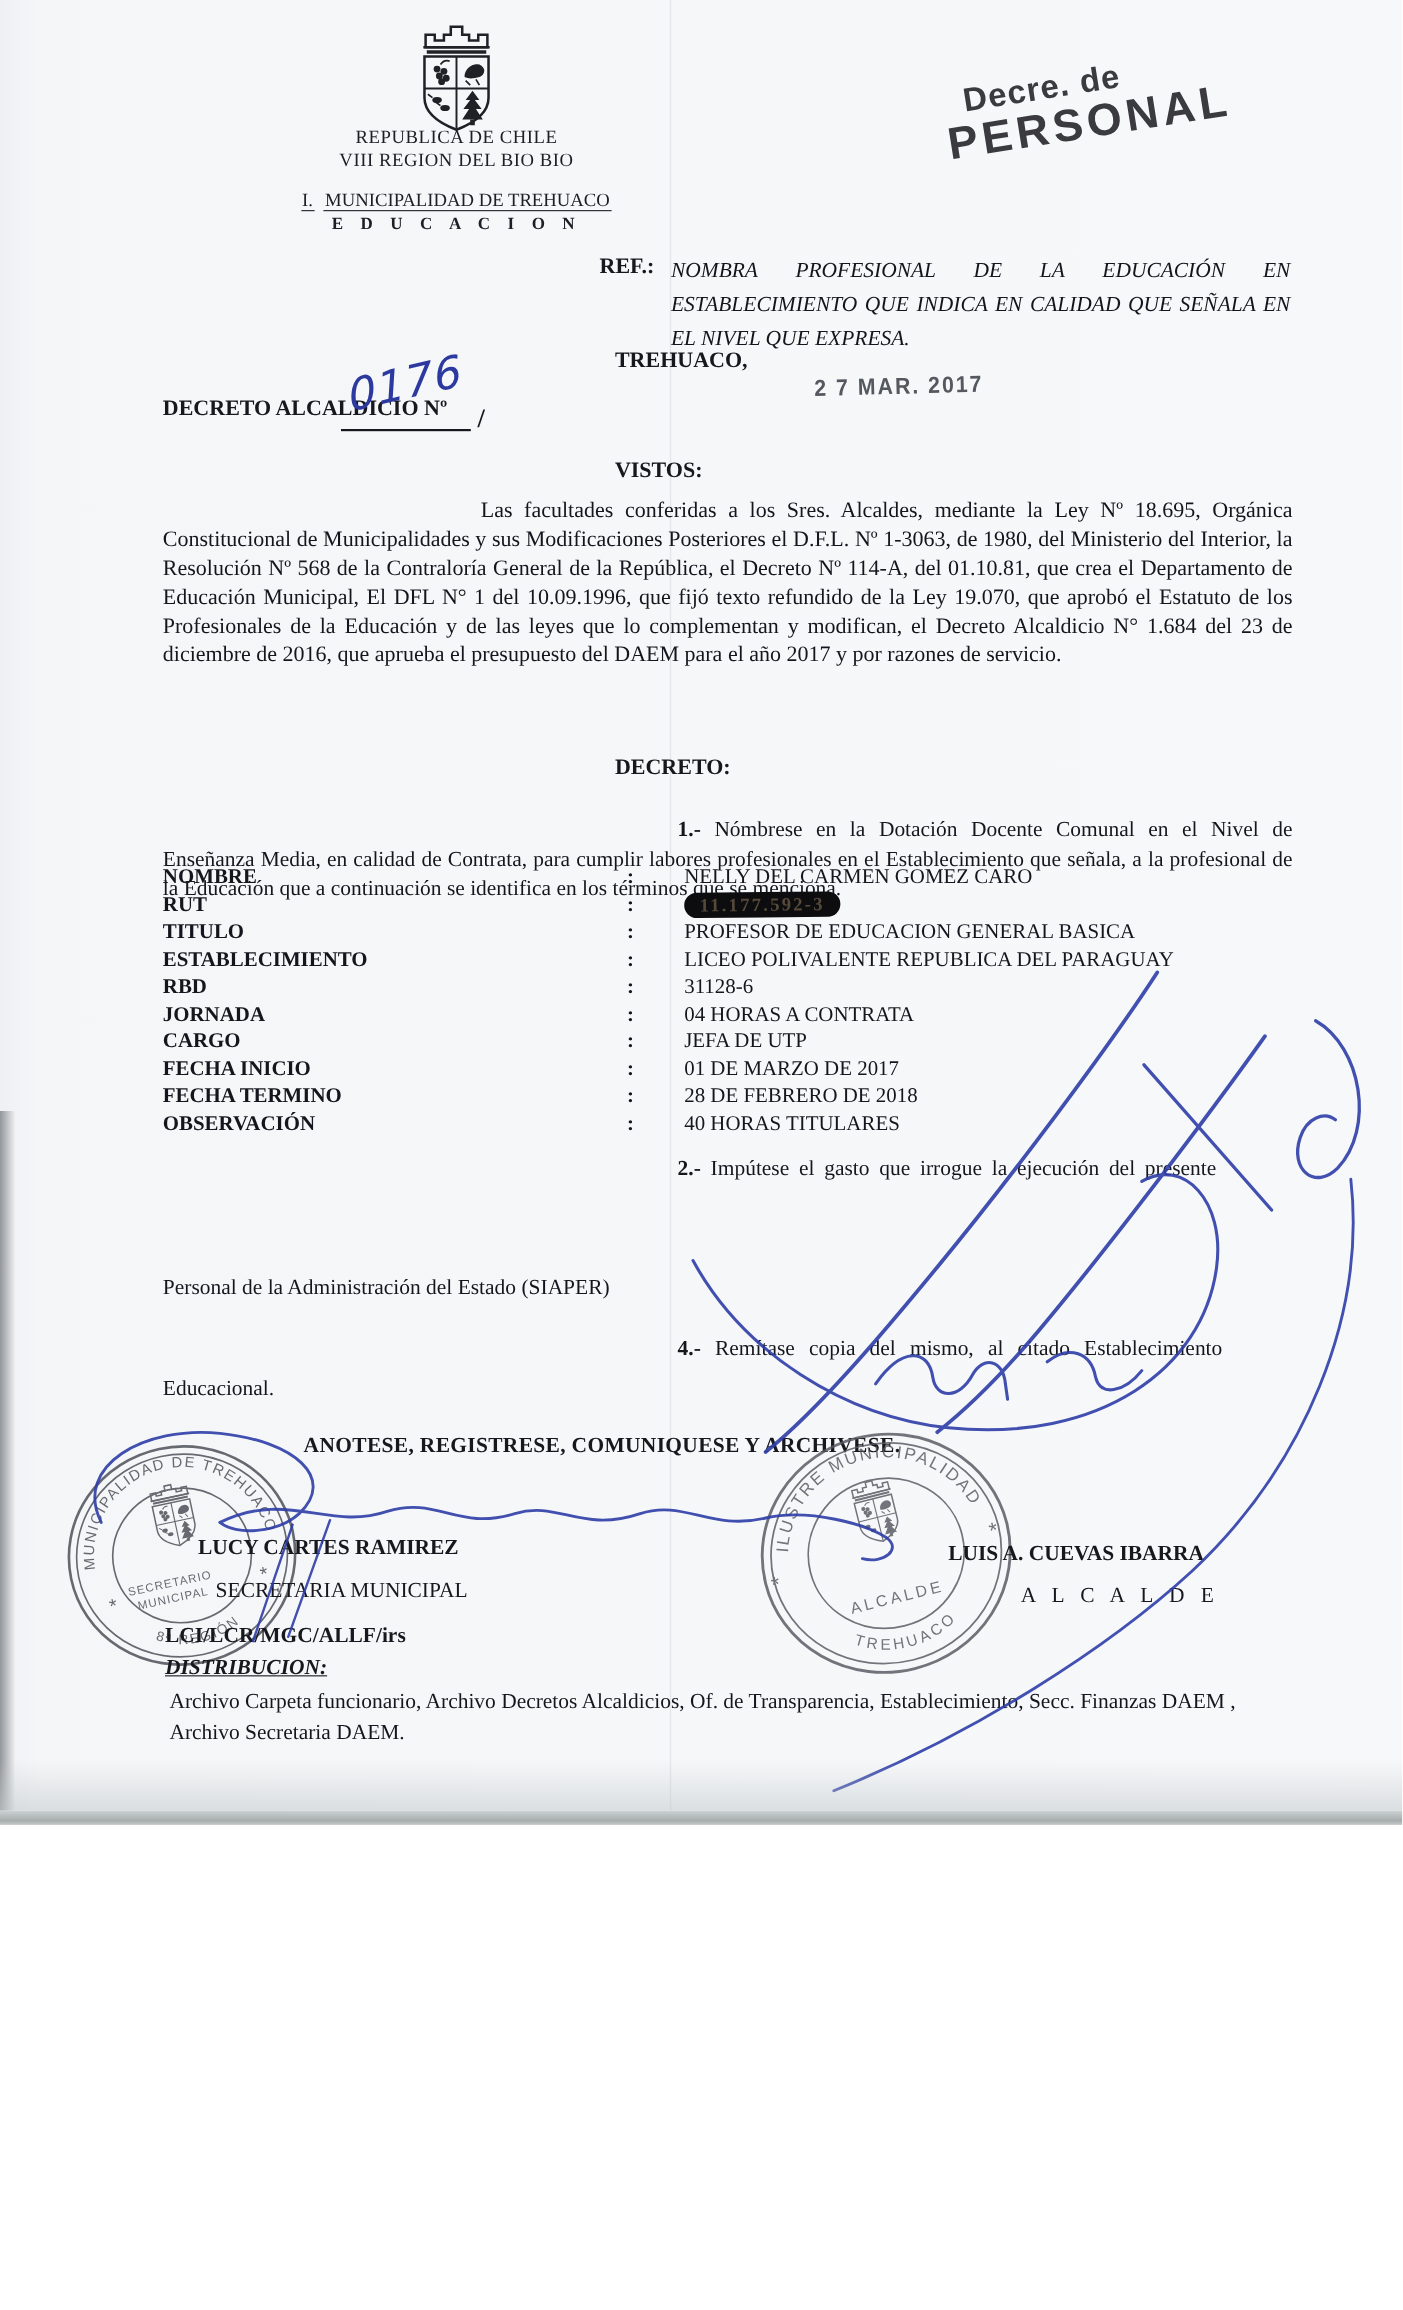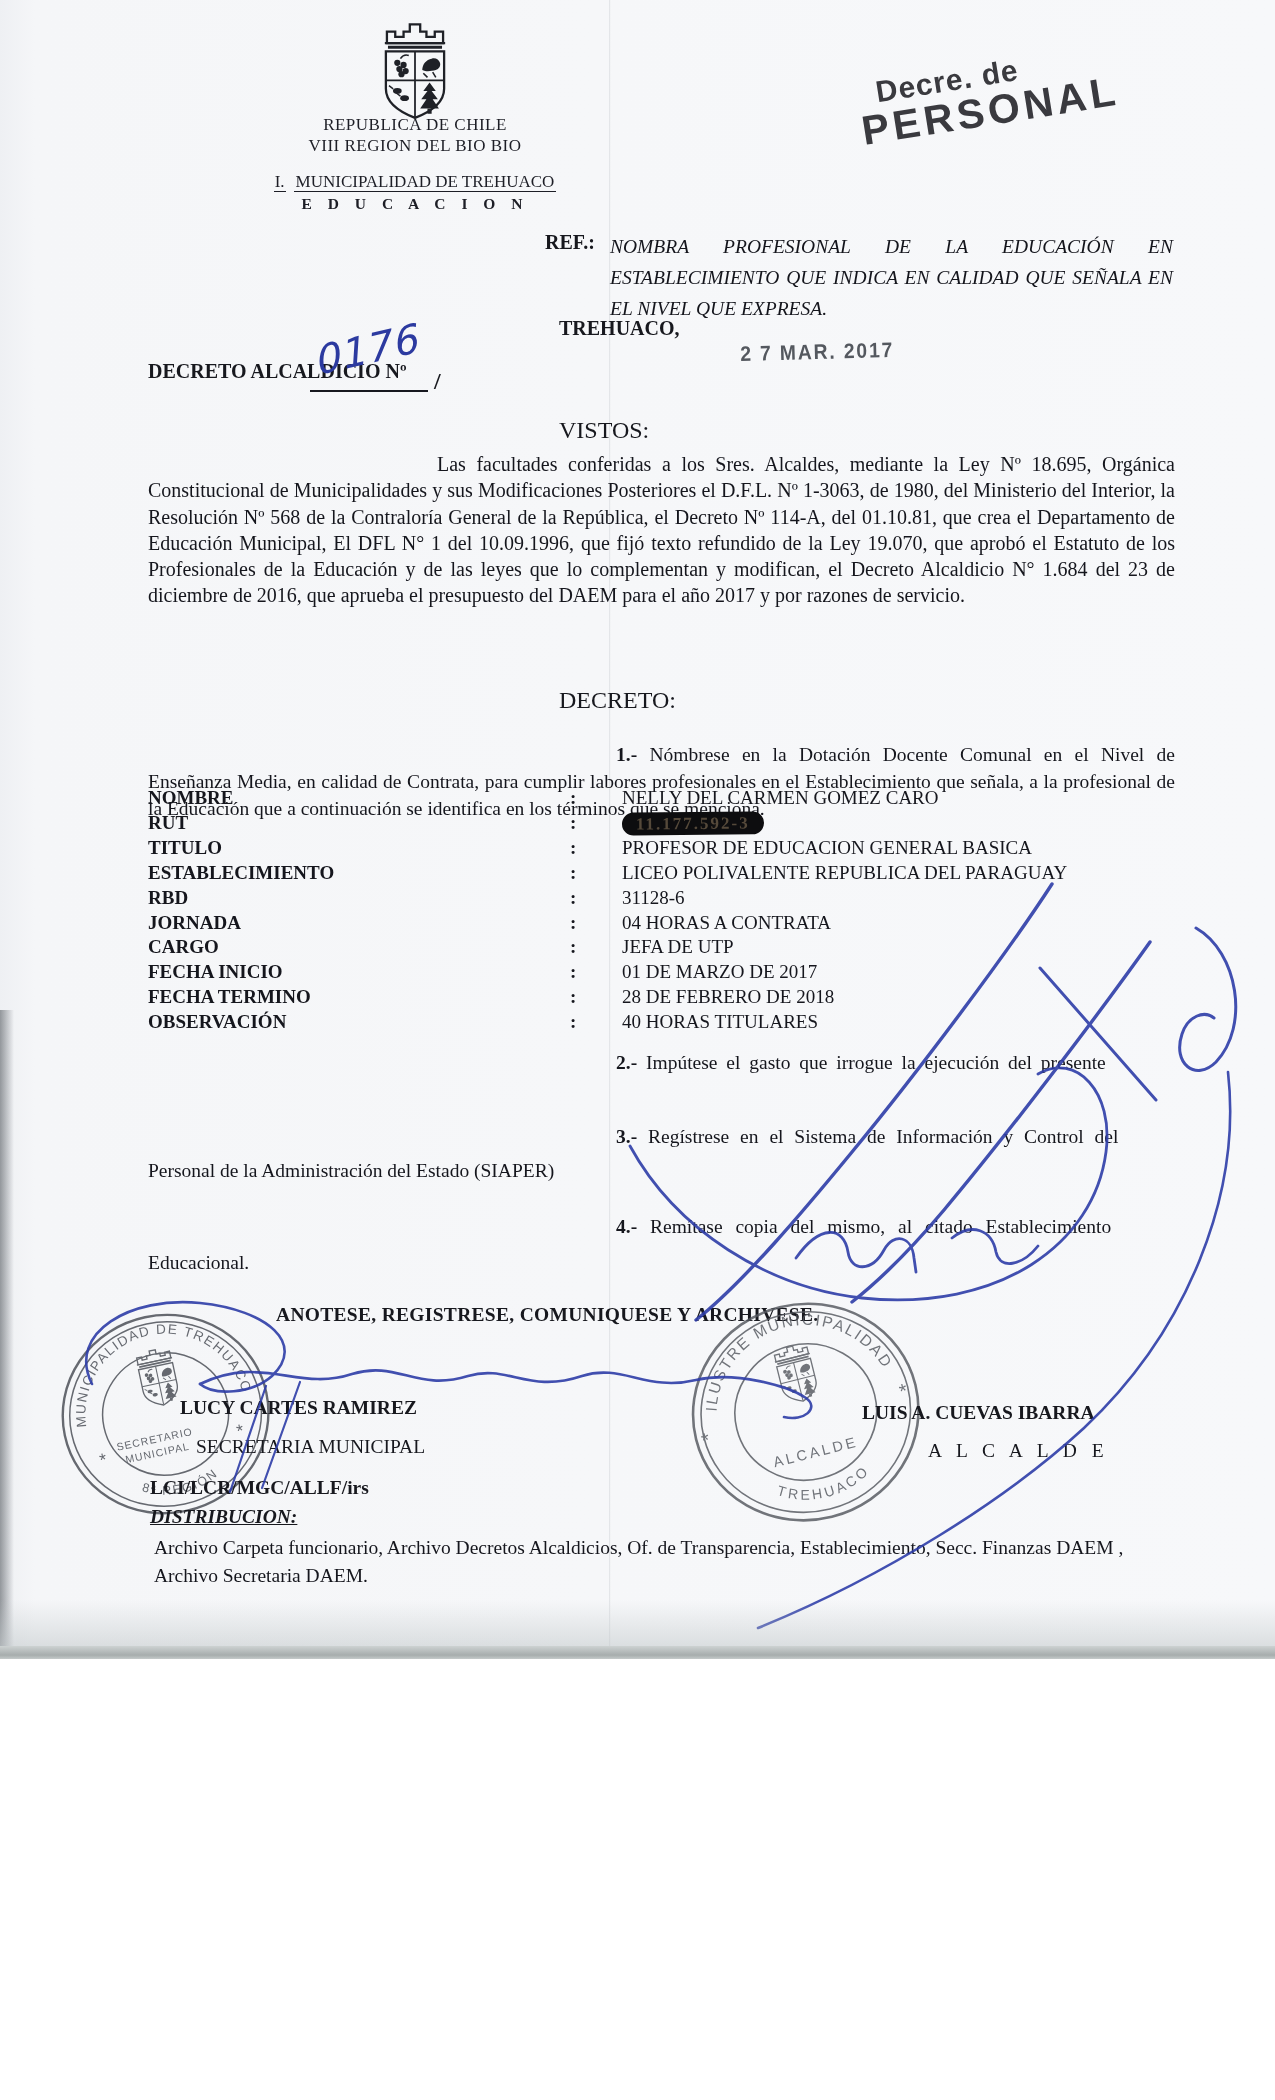--- a/index.html
+++ b/index.html
@@ -40,21 +40,21 @@
   .datestamp{left:740px;top:342px;font-size:21px;font-weight:bold;color:#3e434a;
              font-family:"Liberation Sans",sans-serif;letter-spacing:2px;
              transform:rotate(-1.5deg) scaleX(.92);transform-origin:left top;opacity:.88;}
   .decreeline{left:148px;top:360px;font-size:20px;font-weight:bold;white-space:nowrap;}
   .hand-num{left:316px;top:326px;font-size:40px;color:#2c3aa0;
             font-family:"DejaVu Sans",sans-serif;font-style:italic;
             transform:rotate(-13deg) skewX(-6deg);letter-spacing:1px;}
   .num-line{left:310px;top:366px;width:118px;height:24px;border-bottom:2px solid #17181f;}
   .slash{left:434px;top:368px;font-size:24px;font-weight:bold;}
 
-  .sect-label{font-size:24px;font-weight:normal;}
+  .sect-label{font-size:20px;font-weight:bold;}
   .vistos-label{left:559px;top:417px;}
   .vistos-text{left:148px;top:451px;width:1027px;font-size:20px;line-height:26.3px;
                text-align:justify;text-indent:289px;color:#15161d;}
   .decreto-label{left:559px;top:687px;}
   .point1{left:148px;top:741px;width:1027px;font-size:19.5px;line-height:27px;
           text-align:justify;text-indent:468px;color:#15161d;}
   .pnum{font-weight:bold;}
 
   
   .details{left:148px;top:786px;width:1030px;font-size:19px;line-height:24.9px;color:#15161d;}
@@ -211,21 +211,20 @@
       </div>
     <div class="drow">
         <span class="dlabel">OBSERVACIÓN</span>
         <span class="dcolon">:</span>
         <span class="dvalue">40 HORAS TITULARES</span>
       </div>
   </div>
 
   <div class="abs rline1 ws4" style="left:616px;top:1052px"><span class="pnum">2.-</span><span> Impútese el gasto que irrogue la ejecución del presente</span></div>
 
-  <div class="abs rline1 ws6" style="left:616px;top:1126px"><span class="pnum">3.-</span><span> Regístrese en el Sistema de Información y Control del</span></div>
   <div class="abs rline2" style="left:148px;top:1160px">Personal de la Administración del Estado (SIAPER)</div>
 
   <div class="abs rline1 ws8" style="left:616px;top:1216px"><span class="pnum">4.-</span><span> Remítase copia del mismo, al citado Establecimiento</span></div>
   <div class="abs rline2" style="left:148px;top:1252px">Educacional.</div>
 
   <div class="abs closing">ANOTESE, REGISTRESE, COMUNIQUESE Y ARCHIVESE.</div>
 
   <div class="rstamp stamp-left">
     <svg width="240" height="240" viewBox="0 0 240 240">
       <ellipse cx="120" cy="120" rx="103" ry="99" fill="none" stroke="currentColor" stroke-width="2.4"></ellipse>

